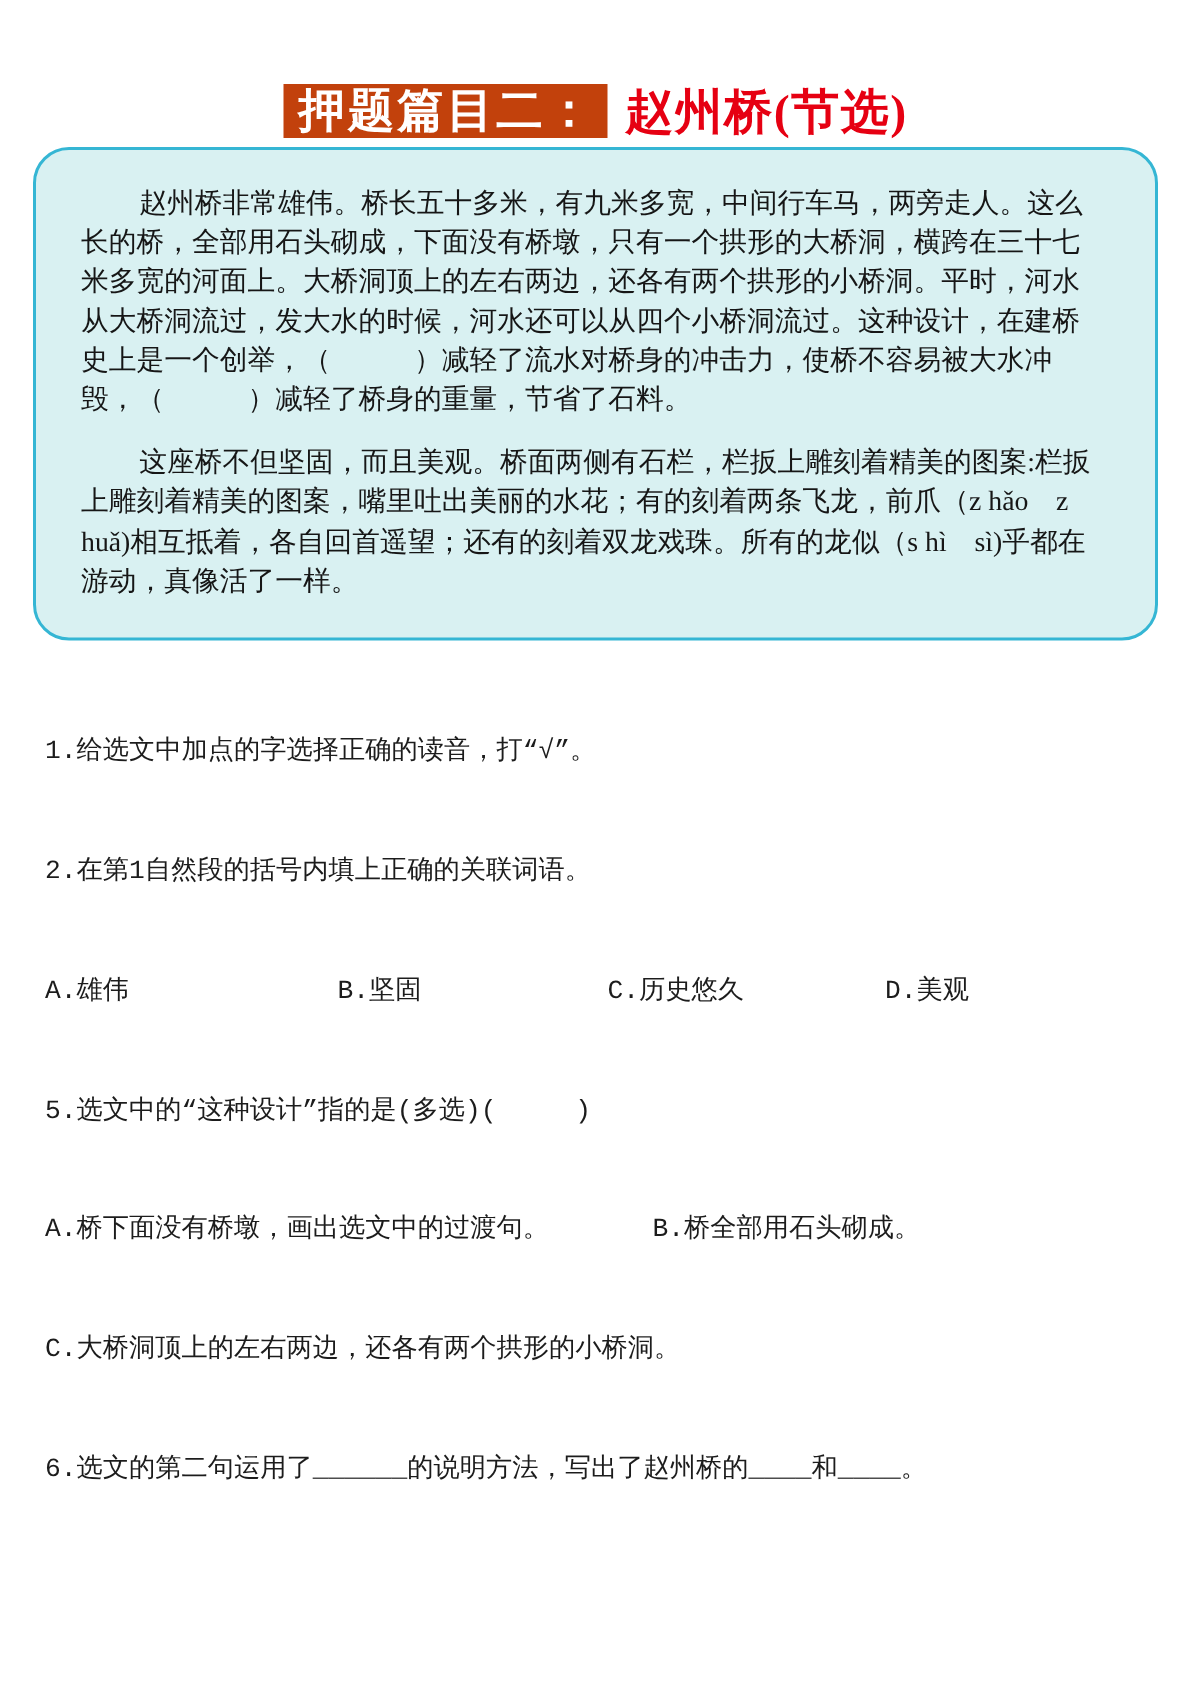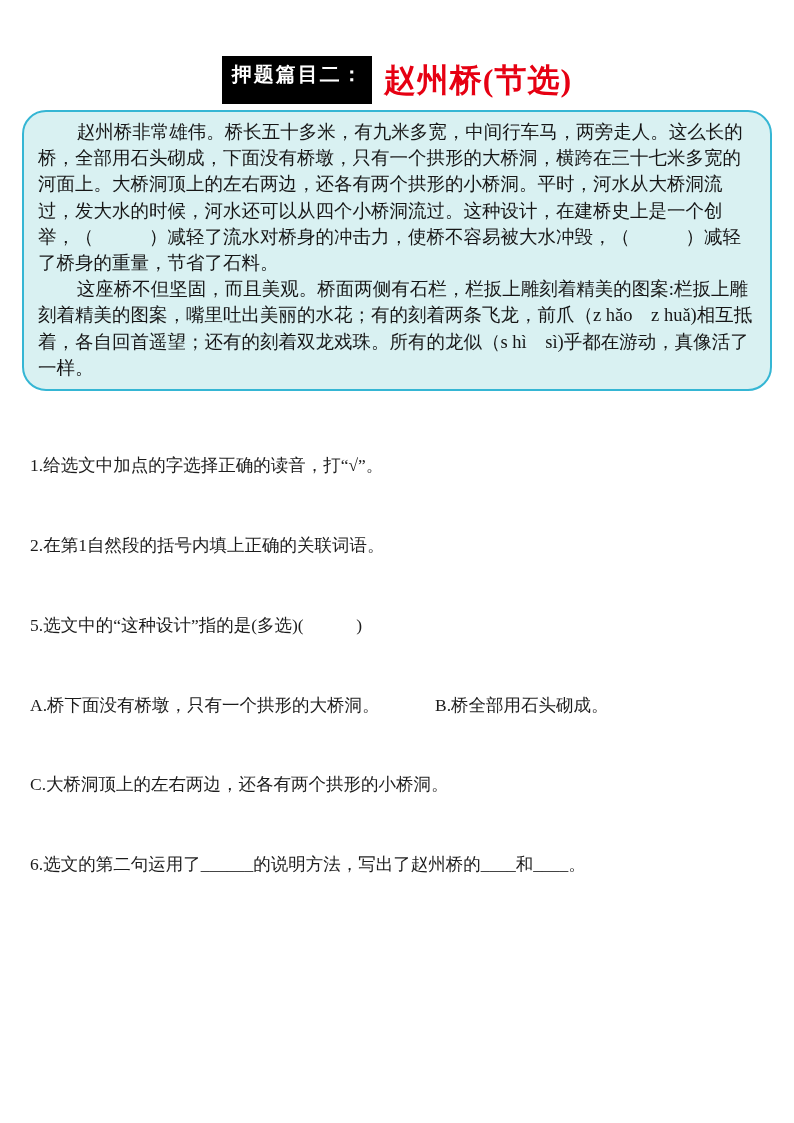--- a/index.html
+++ b/index.html
@@ -1,37 +1,37 @@
 <!DOCTYPE html>
 <html><head>
 <meta charset="utf-8">
 <style>
   html,body{margin:0;padding:0;background:#ffffff;}
   body{width:794px;height:1123px;overflow:hidden;position:relative;
        font-family:"Liberation Serif","DejaVu Serif",serif;color:#1c1c1c;}
 
   
   .title-row{margin-top:56px;text-align:center;white-space:nowrap;}
-  .title-tag{display:inline-block;background:#000000;color:#ffffff;
+  .title-tag{display:inline-block;background:#c2410c;color:#ffffff;
              font-family:"Liberation Sans","DejaVu Sans",sans-serif;
-             font-weight:bold;font-size:20px;line-height:36px;padding:0 8px 12px 10px;
+             font-weight:bold;font-size:31px;line-height:36px;padding:0 8px 0 10px;
              letter-spacing:2px;vertical-align:middle;}
   .title-main{display:inline-block;color:#e60012;font-weight:bold;font-size:32px;
               line-height:36px;margin-left:8px;vertical-align:middle;letter-spacing:1px;}
 
   
   .passage-box{margin:6px 22px 8px 22px;border:2px solid #35b6d4;border-radius:24px;
                background:#d9f1f2;padding:7px 16px 8px 14px;
                font-size:18.5px;line-height:26.2px;color:#161616;}
-  .passage-box p{margin:0;text-indent:2.1em;}
+  .passage-box p{margin:16px;text-indent:2.1em;}
 
   
   .questions{margin:4px 28px 0 30px;font-size:17.5px;line-height:26.6px;
              white-space:pre-wrap;}
-  .q{min-height:26.6px;}
+  .q{min-height:26.6px;font-family:Liberation Mono, monospace;}
   .row{display:flex;white-space:pre;}
   .row span{display:inline-block;}
   .w195{width:195px;} .w180{width:180px;} .w185{width:185px;}
   .w405{width:405px;}
 </style>
 </head>
 <body>
 
 <div class="page">
 
@@ -41,23 +41,29 @@
   </div>
 
   <div class="passage-box">
     <p>赵州桥非常雄伟。桥长五十多米，有九米多宽，中间行车马，两旁走人。这么长的桥，全部用石头砌成，下面没有桥墩，只有一个拱形的大桥洞，横跨在三十七米多宽的河面上。大桥洞顶上的左右两边，还各有两个拱形的小桥洞。平时，河水从大桥洞流过，发大水的时候，河水还可以从四个小桥洞流过。这种设计，在建桥史上是一个创举，（　　　）减轻了流水对桥身的冲击力，使桥不容易被大水冲毁，（　　　）减轻了桥身的重量，节省了石料。</p>
     <p>这座桥不但坚固，而且美观。桥面两侧有石栏，栏扳上雕刻着精美的图案:栏扳上雕刻着精美的图案，嘴里吐出美丽的水花；有的刻着两条飞龙，前爪（z hǎo　z huǎ)相互抵着，各自回首遥望；还有的刻着双龙戏珠。所有的龙似（s hì　sì)乎都在游动，真像活了一样。</p>
   </div>
 
   <div class="questions">
     <div class="q">1.给选文中加点的字选择正确的读音，打“√”。</div>
     <div class="q">2.在第1自然段的括号内填上正确的关联词语。</div>
+    <div class="q row">
+      <span class="w195">A.雄伟</span>
+      <span class="w180">B.坚固</span>
+      <span class="w185">C.历史悠久</span>
+      <span>D.美观</span>
+    </div>
     <div class="q">5.选文中的“这种设计”指的是(多选)(　　　)</div>
     <div class="q row">
-      <span class="w405">A.桥下面没有桥墩，只有一个拱形的大桥洞。</span>
+      <span class="w405">A.桥下面没有桥墩，画出选文中的过渡句。</span>
       <span>B.桥全部用石头砌成。</span>
     </div>
     <div class="q">C.大桥洞顶上的左右两边，还各有两个拱形的小桥洞。</div>
     <div class="q">6.选文的第二句运用了______的说明方法，写出了赵州桥的____和____。</div>
     
     
     
     
     
     

